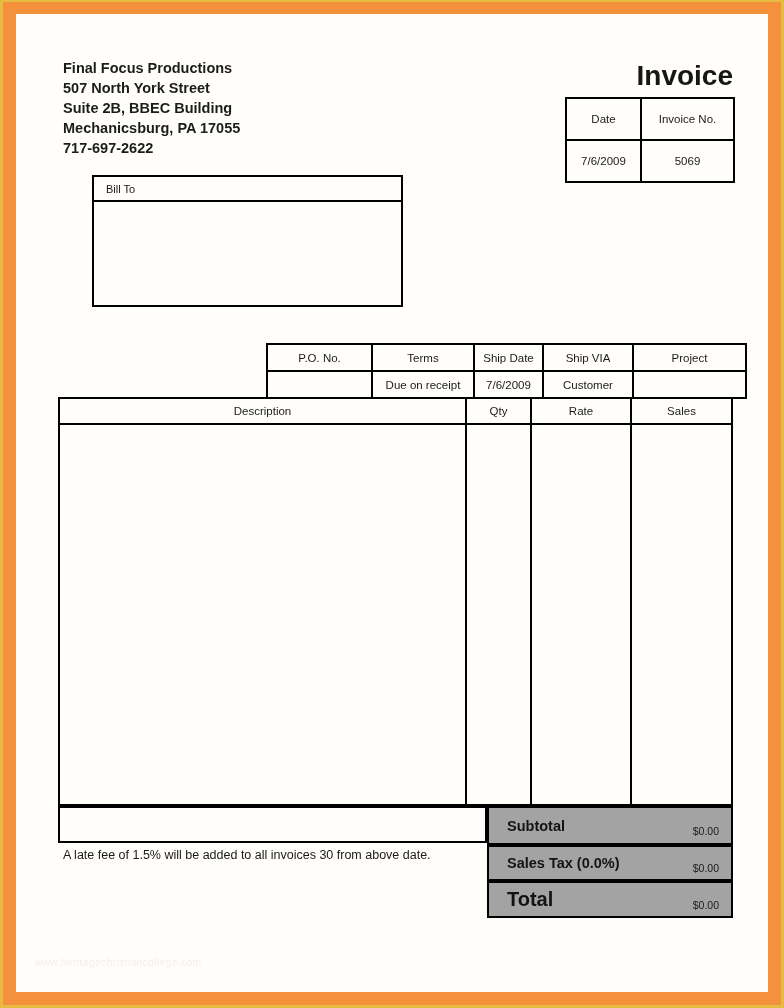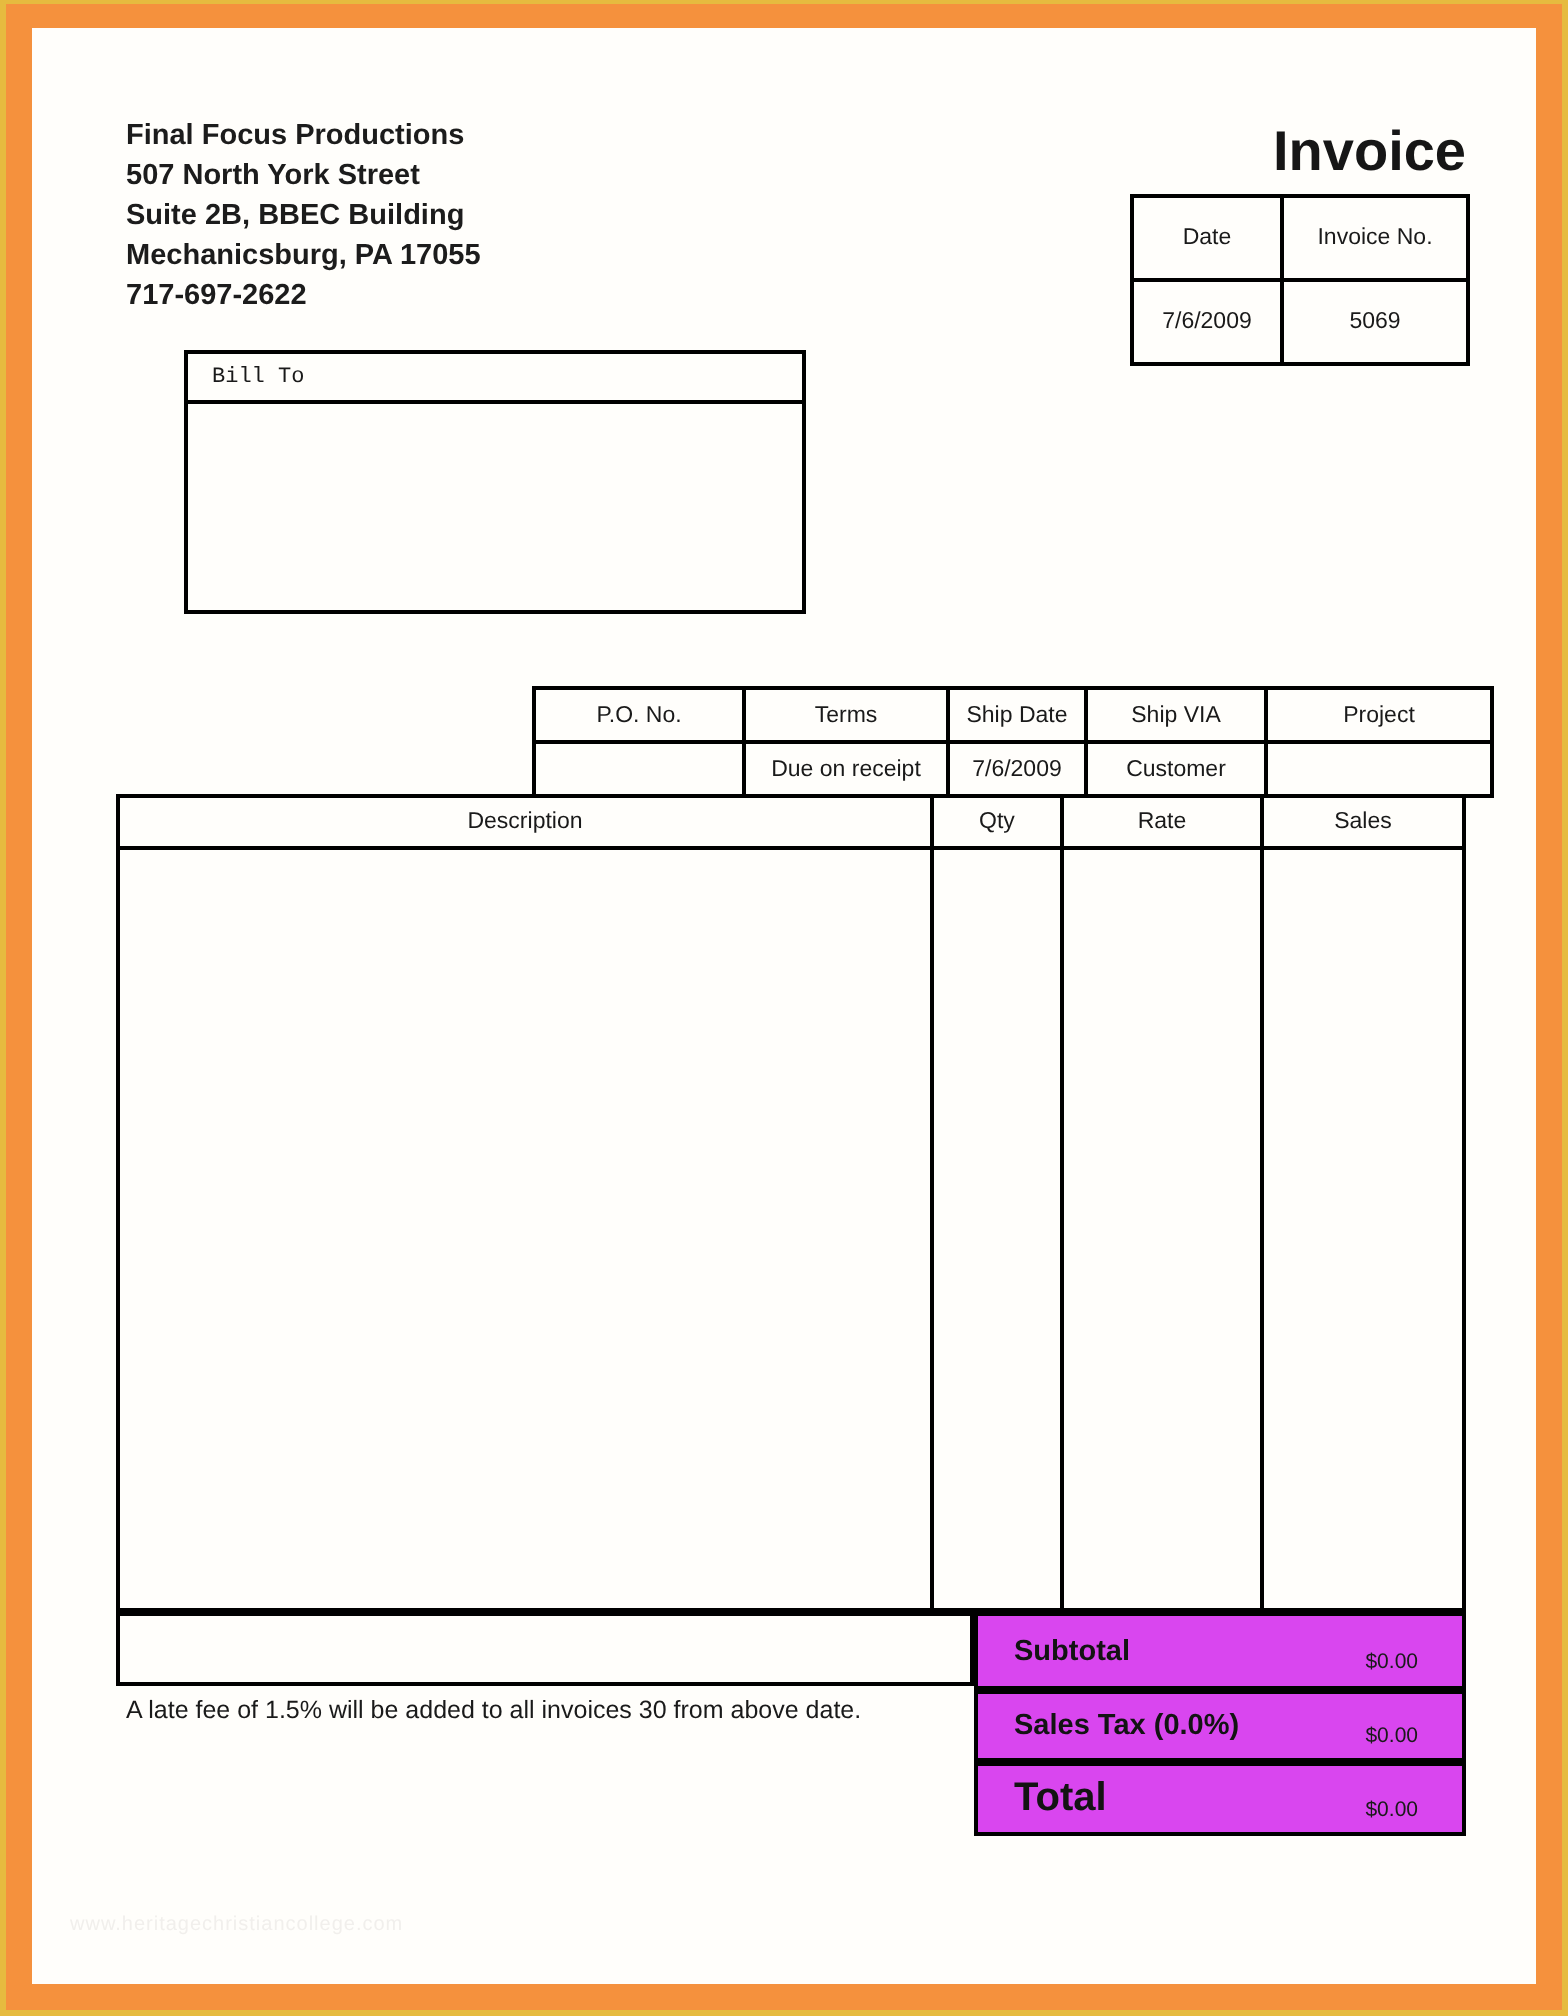--- a/index.html
+++ b/index.html
@@ -18,21 +18,21 @@
   .invoice-title { left:420px; top:60px; width:313px; text-align:right; font-size:28px; font-weight:bold; letter-spacing:0px; color:#161616; }
 
   table.grid { border-collapse:collapse; }
   table.grid td { border:2px solid #000; text-align:center; font-size:11.5px; color:#1a1a1a; background:#fffefb; }
 
   .meta-table { left:565px; top:97px; }
   .meta-table td { height:42px; }
   .meta-col-date { width:75px; }
   .meta-col-no   { width:93px; }
 
-  .billto { left:92px; top:175px; width:311px; height:132px; border:2px solid #000; background:#fffefb;font-family:Liberation Mono, monospace; }
+  .billto { left:92px; top:175px; width:311px; height:132px; border:2px solid #000; background:#fffefb; }
   .billto-head { height:25px; border-bottom:2px solid #000; font-size:11px; line-height:24px; padding-left:12px; color:#1a1a1a; }
 
   .po-table { left:230px; top:343px;margin-left:36px; }
   .po-table td { height:27px; }
   .po-c1 { width:105px; } .po-c2 { width:102px; } .po-c3 { width:69px; } .po-c4 { width:90px; } .po-c5 { width:113px; }
 
   .items { left:58px; top:397px; width:675px; height:409px; border:2px solid #000; background:#fffefb; }
   .items-header { display:flex; height:26px; border-bottom:2px solid #000; }
   .items-header .cell { font-size:11.5px; line-height:25px; text-align:center; color:#1a1a1a; }
   .col-desc   { width:405px; }
@@ -41,27 +41,27 @@
   .col-amount { flex:1;      border-left:2px solid #000; }
   .vline { position:absolute; top:26px; bottom:0; width:2px; background:#000; }
   .vline-qty    { left:405px; }
   .vline-rate   { left:470px; }
   .vline-amount { left:570px; }
 
   .extra-row { left:58px; top:806px; width:429px; height:37px; border:2px solid #000; background:#fffefb; }
 
   .note { left:63px; top:848px; font-family:Liberation Sans, sans-serif; font-size:12.5px; color:#1a1a1a; }
 
-  .totbox { left:487px; width:246px; border:2px solid #000; background:#d946ef; display:flex; align-items:center; }
+  .totbox { left:487px; width:246px; border:2px solid #000; background:#a3a3a3; display:flex; align-items:center; }
   .tot-sub   { top:806px; height:39px; }
   .tot-tax   { top:845px; height:36px; }
   .tot-total { top:881px; height:37px; }
   .tot-label { font-weight:bold; font-size:14.5px; padding-left:18px; color:#131313; }
   .tot-total .tot-label { font-size:20px; }
-  .tot-value { margin-left:auto; padding-right:22px; font-size:10.5px; position:relative; top:5px; color:#1a1a1a; }
+  .tot-value { margin-left:auto; padding-right:12px; font-size:10.5px; position:relative; top:5px; color:#1a1a1a; }
 
   .watermark { left:35px; top:957px; font-size:10px; color:#f1efec; letter-spacing:0.5px; }
 </style>
 </head>
 <body>
 
 <div class="frame-gold">
   <div class="frame-orange">
     <div class="paper"></div>
   </div>

